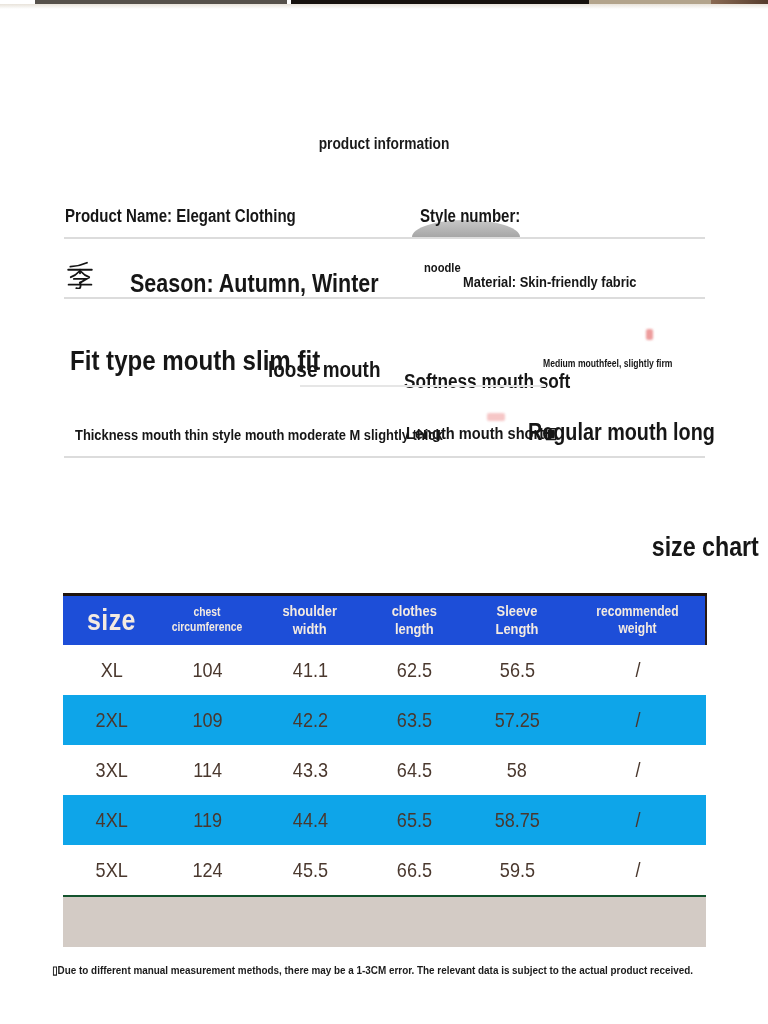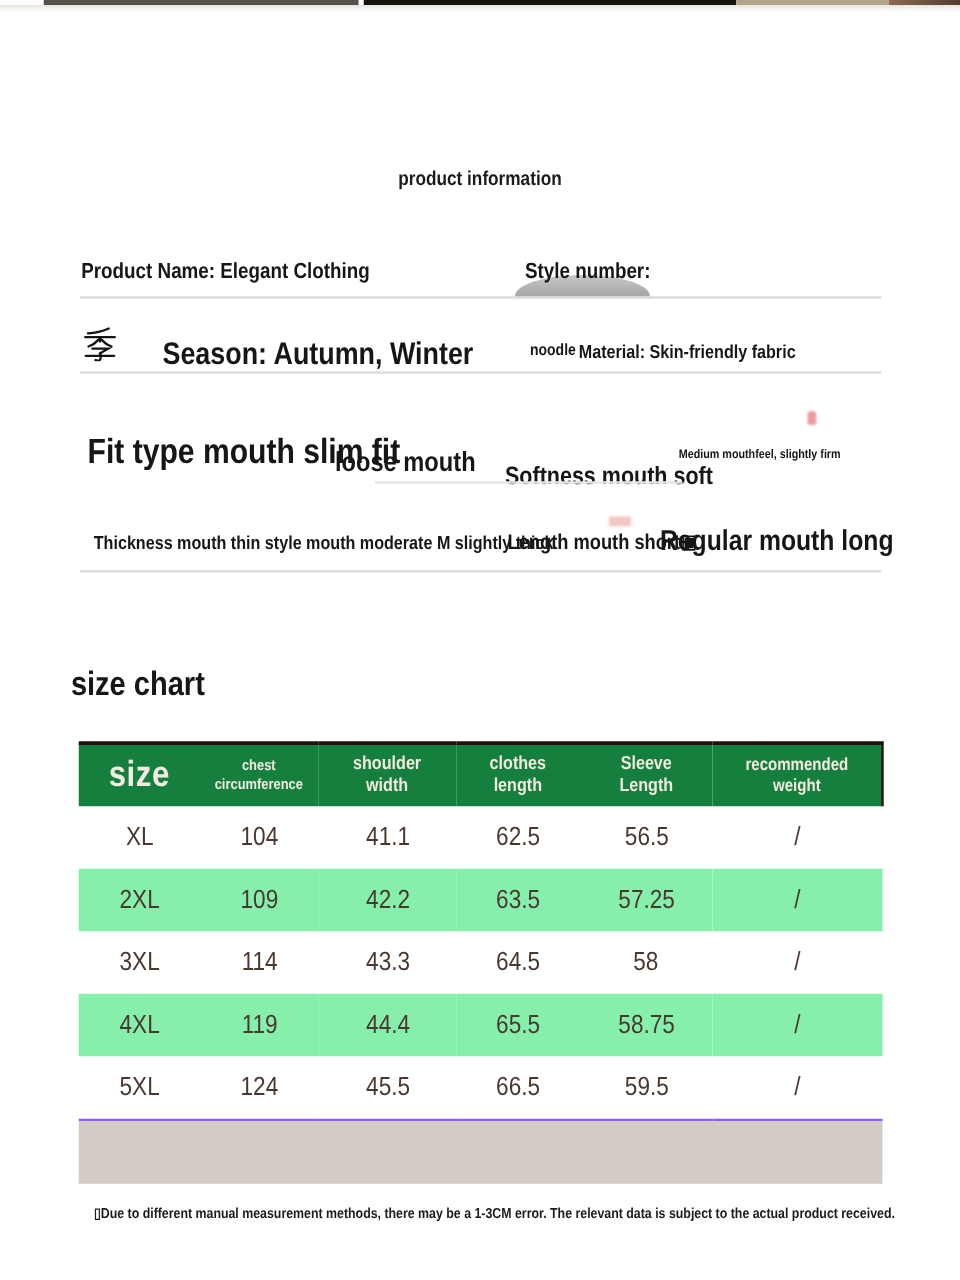--- a/index.html
+++ b/index.html
@@ -39,57 +39,57 @@
     border-radius:54px 54px 0 0/17px 17px 0 0;
     background:linear-gradient(#c7c7c7,#a6a6a6);}
   .hr{position:absolute;height:2px;background:#dcdcdc;}
   .hr1{left:64px;top:237px;width:641px;}
   .hr2{left:64px;top:297px;width:641px;}
   .hr3{left:300px;top:385px;width:246px;background:#e6e6e6;}
   .hr4{left:64px;top:456px;width:641px;}
 
   .cjk{position:absolute;left:66px;top:261px;width:28px;height:28px;}
   .season{left:130px;top:269px;font-size:25px;}
-  .noodle{left:424px;top:272px;font-size:13px;}
+  .noodle{left:424px;top:260px;font-size:13px;}
   .material{left:463px;top:273px;font-size:15px;text-align:right;}
 
   .fit-type{left:70px;top:345px;font-size:28px;}
   .fit-overlap{left:268px;top:357px;font-size:22px;}
   .softness{left:404px;top:370px;font-size:20px;text-decoration:underline;}
   .softness-note{left:543px;top:358px;font-size:10px;}
 
   .thickness{left:75px;top:426px;font-size:15px;}
   .length{left:406px;top:424px;font-size:17px;}
   .tofu{display:inline-block;font-size:15px;vertical-align:1px;margin-left:1px;}
   .length-note{left:528px;top:419px;font-size:23px;}
   .smudge{position:absolute;background:rgba(236,130,130,.45);filter:blur(1px);border-radius:2px;}
   .sm1{left:487px;top:413px;width:18px;height:8px;}
   .sm2{left:646px;top:329px;width:7px;height:11px;background:rgba(220,60,60,.5);}
 
   
-  .chart-heading{position:absolute;left:0;right:0;top:532px;text-align:left;
-    font-size:27px;font-weight:bold;color:#161616;margin-left:48px;}
+  .chart-heading{position:absolute;left:0;right:0;top:532px;text-align:right;
+    font-size:27px;font-weight:bold;color:#161616;}
   table.sizes{position:absolute;left:63px;top:593px;width:643px;
     border-collapse:collapse;table-layout:fixed;}
-  table.sizes thead tr{height:50px;background:#15803d;}
+  table.sizes thead tr{height:50px;background:#1d4ed8;}
   table.sizes thead{border-top:3px solid #1f140d;border-right:2px solid #2a1a12;}
   table.sizes th{padding:0;text-align:center;vertical-align:middle;
     color:#f3eae1;font-weight:bold;}
   th .hl{white-space:pre-line;line-height:1.25;}
   .th-size{font-size:29px;letter-spacing:.5px;}
   .th-sm{font-size:12px;}
   .th-md{font-size:15px;}
   .th-wt{font-size:14px;}
   table.sizes td{height:50px;padding:0;text-align:center;vertical-align:middle;
     font-size:21px;color:#4a382e;}
-  tr.stripe{background:#86efac;}
-  tr.lastrow{border-bottom:2px solid #8b5cf6;}
+  tr.stripe{background:#0ea5e9;}
+  tr.lastrow{border-bottom:2px solid #14532d;}
   .emptyband{position:absolute;left:63px;top:897px;width:643px;height:50px;background:#d3cbc5;}
 
-  .disclaimer{position:absolute;left:0;right:0;top:963px;text-align:right;
+  .disclaimer{position:absolute;left:0;right:0;top:963px;text-align:left;
     font-size:11.5px;font-weight:bold;color:#1b1b1b;}
 </style>
 </head>
 <body>
 
 <div class="sheet">
 
   <div class="topstrip">
     <i class="ts1"></i>
     <i class="ts2"></i>

